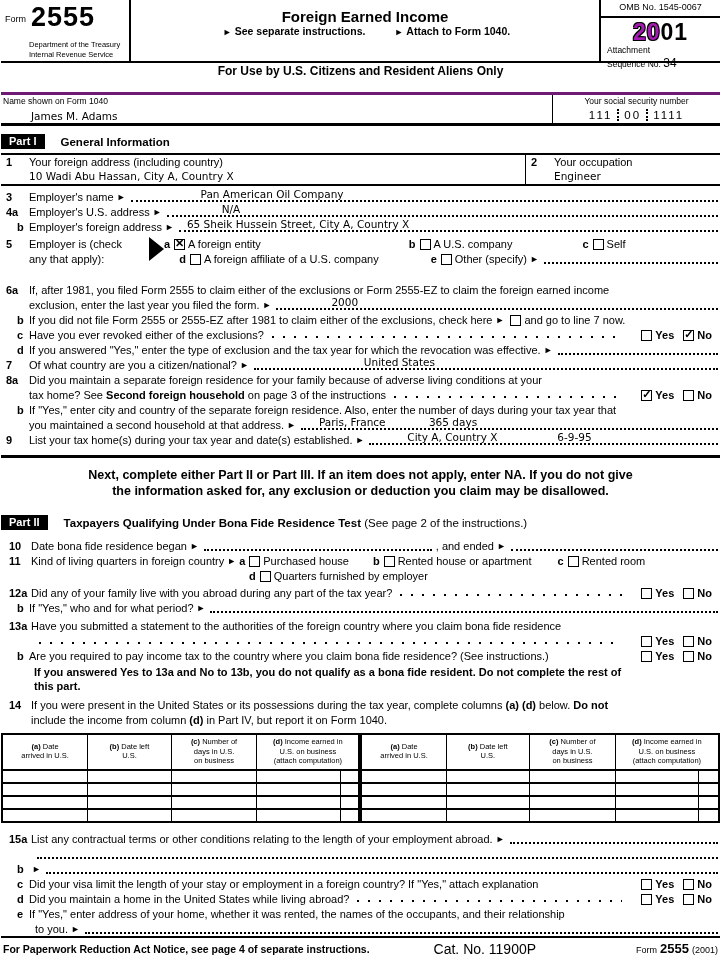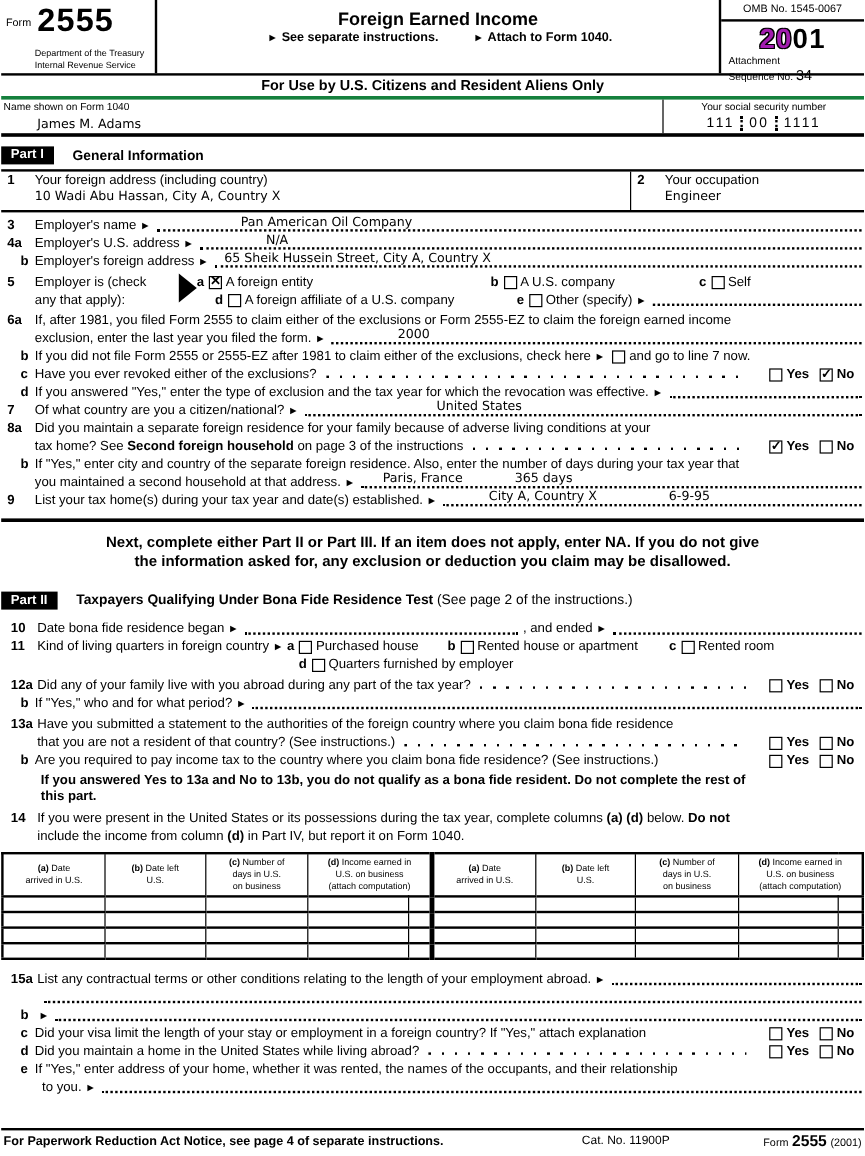--- a/index.html
+++ b/index.html
@@ -18,21 +18,21 @@
   .hdr-mid { flex:1; display:flex; flex-direction:column; align-items:center; padding-top:8px; }
   .title { font-size:15px; font-weight:bold; }
   .subtitle { font-size:10.5px; font-weight:bold; display:flex; gap:26px; }
   .hdr-right { width:121px; border-left:2px solid #000; display:flex; flex-direction:column; }
   .omb { border-bottom:2px solid #000; text-align:center; font-size:9px; padding:2px 0 4px; }
   .year { text-align:center; font-size:23px; font-weight:bold; line-height:1; margin-top:3px; letter-spacing:1px; }
   .yr-outline { color:#a21caf; text-shadow:-1px -1px 0 #000,1px -1px 0 #000,-1px 1px 0 #000,1px 1px 0 #000; }
   .attach { font-size:8.5px; line-height:1.3; padding:1px 0 2px 6px; }
   .seq-num { font-size:12px; }
 
-  .banner { border-bottom:3px solid #15803d; text-align:center; font-weight:bold; font-size:12px; padding:1px 0 2px; }
+  .banner { border-bottom:3px solid #701a75; text-align:center; font-weight:bold; font-size:12px; padding:1px 0 14px; }
 
   .idrow { display:flex; height:31px; border-bottom:3px solid #000; }
   .id-left { flex:1; padding:1px 2px; }
   .id-label { font-size:8.5px; }
   .id-value { margin:4px 0 0 28px; }
   .id-right { width:168px; border-left:1.5px solid #000; padding:1px 2px; text-align:center; }
   .ssn { display:flex; justify-content:center; margin-top:3px; font-size:11.5px; letter-spacing:2px; align-items:stretch; }
   .ssn-sep { border-left:2px dotted #000; margin:0 5px; }
 
   
@@ -81,23 +81,23 @@
 
   
   table.t14 { border-collapse:collapse; width:719px; margin-top:6px; table-layout:fixed; flex:none; }
   .t14 th, .t14 td { border:1px solid #000; padding:0; }
   .t14 th { font-size:7.5px; font-weight:normal; text-align:center; line-height:1.3; padding:2px 1px 3px; border-bottom:2px solid #000; }
   .t14 td { height:13px; border-top:2px solid #000; border-bottom:2px solid #000; }
   .t14 { border:2px solid #000; }
   .t14 .mid { border-left:4px solid #000 !important; }
 
   
-  .footer { margin-top:auto; border-top:2.5px solid #000; display:flex; align-items:flex-start; padding:3px 2px 6px; flex:none; }
+  .footer { margin-top:auto; border-top:2.5px solid #000; display:flex; align-items:center; padding:3px 2px 6px; flex:none;gap:38px; }
   .f-left { font-weight:bold; font-size:10.5px; }
-  .f-cat { margin-left:auto; margin-right:78px; font-size:10px; }
+  .f-cat { margin-left:auto; margin-right:62px; font-size:14px; }
   .f-right { font-size:9px; display:flex; align-items:flex-end; gap:3px; }
   .f-num { font-size:13px; font-weight:bold; line-height:0.9; }
 </style>
 </head>
 <body>
 
 <div class="page">
 
   <div class="hdr">
     <div class="hdr-left">
@@ -223,21 +223,21 @@
       <span>A foreign affiliate of a U.S. company</span>
       <span class="letter" style="margin-left:52px">e</span>
       <span class="cb"></span>
       <span>Other (specify)</span>
       <span class="arr"></span>
       <span class="dotfill"></span>
     </div>
   </div>
 
   <div>
-    <div class="ln" style="margin-top:2px">
+    <div class="ln" style="margin-top:16px">
       <span class="num">6a</span>
       <span>If, after 1981, you filed Form 2555 to claim either of the exclusions or Form 2555-EZ to claim the foreign earned income</span>
     </div>
     <div class="ln">
       <span class="spacer"></span>
       <span>exclusion, enter the last year you filed the form.</span>
       <span class="arr"></span>
       <span class="dotfill">
         <span class="val" style="left:55px">2000</span>
       </span>
@@ -391,21 +391,20 @@
     <span class="dotfill"></span>
   </div>
 
   <div>
     <div class="ln" style="margin-top:3px">
       <span class="num w">13a</span>
       <span>Have you submitted a statement to the authorities of the foreign country where you claim bona fide residence</span>
     </div>
     <div class="ln">
       <span class="spacer" style="width:30px"></span>
-      <span>that you are not a resident of that country? (See instructions.)</span>
       <span class="leader"></span>
       <span class="yn-group">
         <span class="cb"></span>
           <span class="yn">Yes</span>
         <span class="cb"></span>
           <span class="yn">No</span>
       </span>
     </div>
   </div>
 

